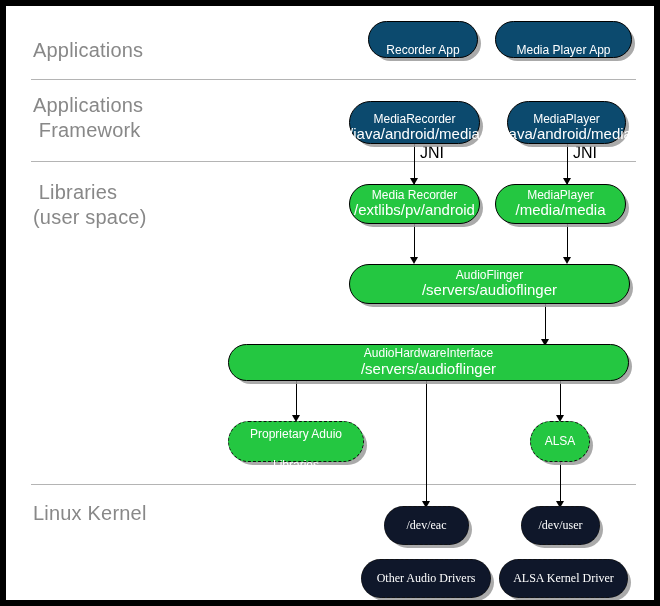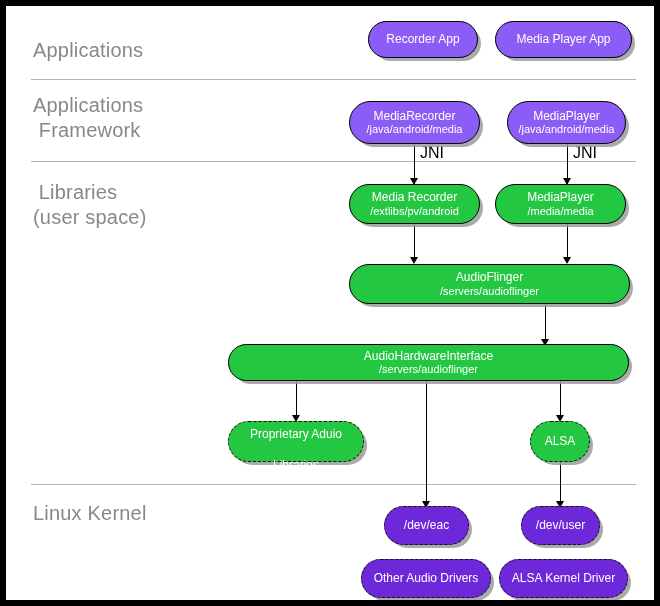--- a/index.html
+++ b/index.html
@@ -72,26 +72,26 @@
     text-align: center;
     border: 1px solid #000000;
     box-shadow: 4px 4px 0 -1px rgba(155,155,155,0.85);
     line-height: 1.12;
   }
   .node .title {
     font-size: 12px;
     white-space: nowrap;
   }
   .node .sub {
-    font-size: 11px;
+    font-size: 15px;
     white-space: nowrap;
   }
-  .node.blue  { background: #8b5cf6; }
+  .node.blue  { background: #0c4a6e; justify-content: flex-end; }
   .node.green { background: #24c741; text-align: center; }
-  .node.red   { background: #6d28d9; }
+  .node.red   { background: #0f172a; font-family: Liberation Serif, serif; }
   .node.dashed { border: 1px dashed #111111; }
   .node.two-line .title { line-height: 1.22; margin-top: 16px; }
 </style>
 </head>
 <body>
 
 <div id="canvas">
 
   <div class="divider" style="top:73px;"></div>
   <div class="divider" style="top:155px;"></div>

